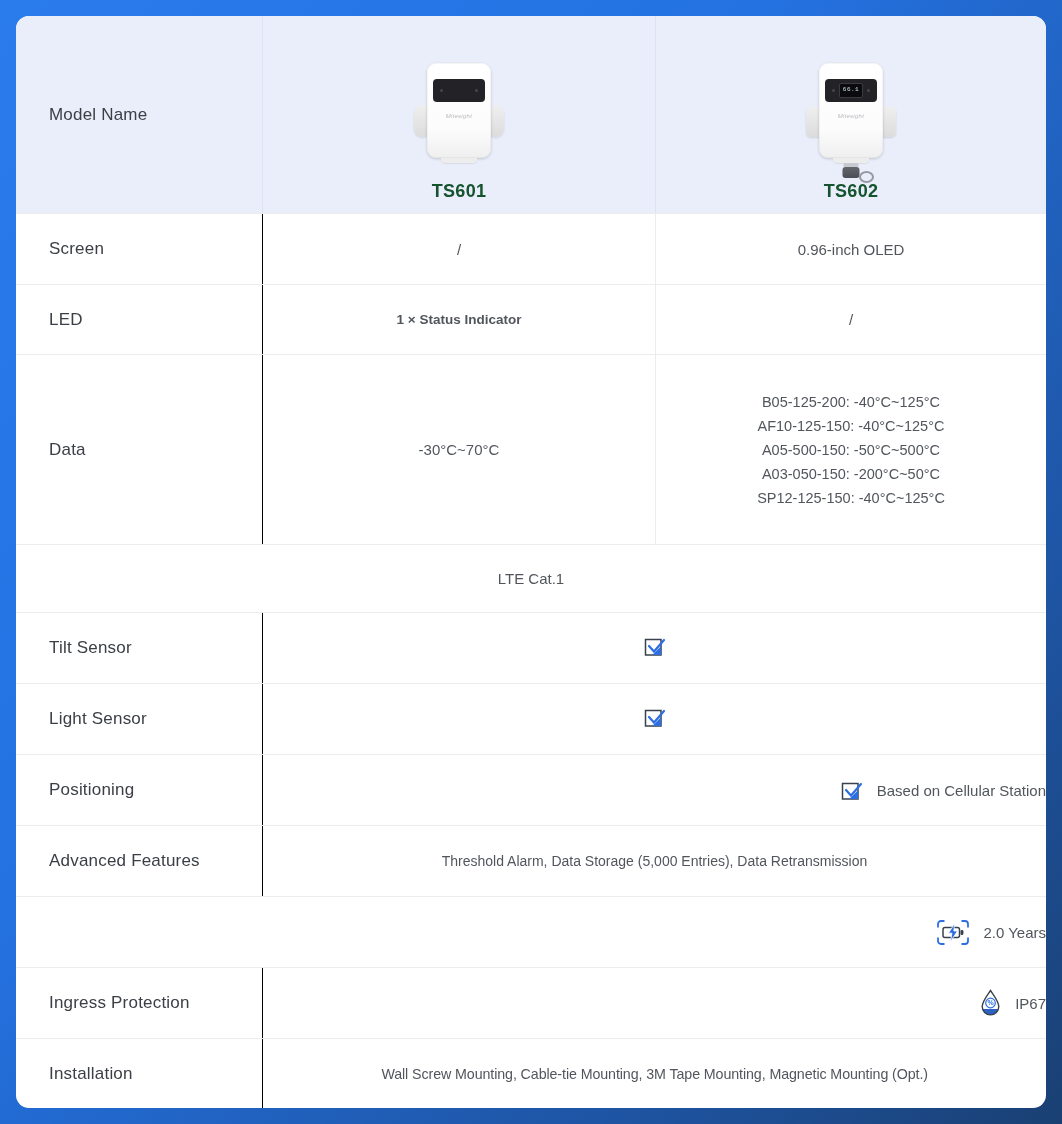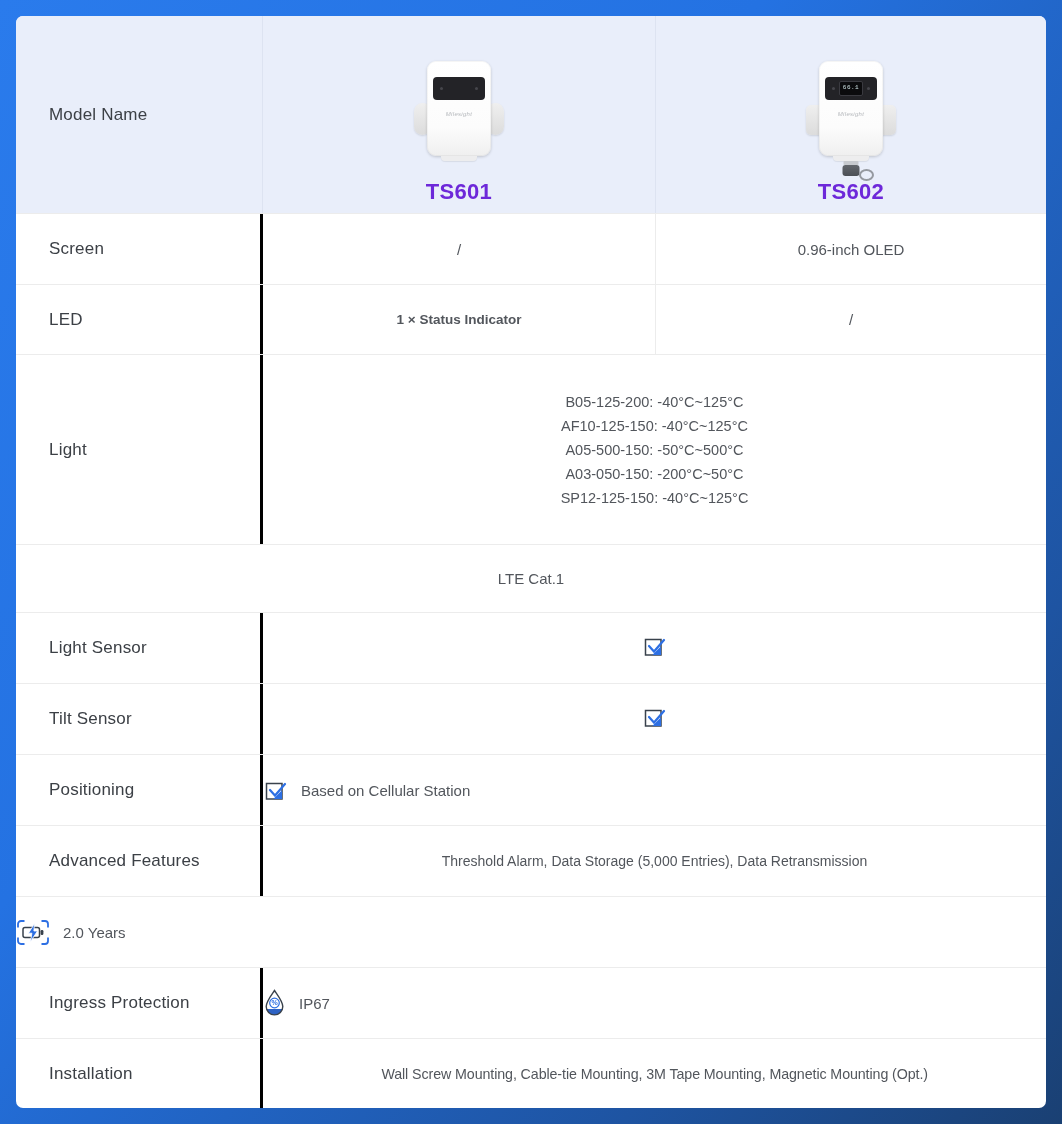--- a/index.html
+++ b/index.html
@@ -8,53 +8,53 @@
     font-family:"Liberation Sans","DejaVu Sans",sans-serif;
     -webkit-font-smoothing:antialiased;
   }
   .frame{
     position:relative;width:1062px;height:1124px;
     background:linear-gradient(130deg,#2a7bec 0%,#2472e2 38%,#1e54a2 78%,#1a4073 100%);
     overflow:hidden;
   }
   .card{
     position:absolute;left:16px;top:16px;width:1030px;height:1092px;
-    background:#ffffff;border-radius:7px;overflow:hidden;
+    background:#ffffff;border-radius:13px;overflow:hidden;
     display:flex;flex-direction:column;
   }
   .row{display:flex;box-sizing:border-box;flex:0 0 auto;}
   .row + .row{border-top:1px solid #ececec;}
   .header-row{height:197px;background:#e9eefa;}
   .label-cell{
     width:247px;box-sizing:border-box;padding-left:33px;
-    display:flex;align-items:center;border-right:3px solid #000000;
+    display:flex;align-items:center;border-right:1px solid #000000;
     font-size:17px;color:#3c4046;letter-spacing:.2px;
   }
   .header-row .label-cell{border-right:1px solid #dde3f1;}
   .value-cell{
     display:flex;align-items:center;justify-content:center;text-align:center;
     color:#52565c;font-size:15px;box-sizing:border-box;
   }
   .v2{width:393px;border-right:1px solid #ececec;}
   .header-row .v2{border-right:1px solid #dde3f1;}
   .v3{flex:1;}
   .merged{flex:1;}
   .small-text{font-size:13.5px;font-weight:bold;}
   .range-list{line-height:24px;font-size:14.5px;}
   .adv-text{font-size:14px;}
   .cond{display:inline-block;transform:scaleX(.95);transform-origin:center;letter-spacing:-.1px;}
-  .icon-line{display:flex;align-items:center;justify-content:flex-start;gap:13px;}
+  .icon-line{display:flex;align-items:center;justify-content:flex-end;gap:13px;}
   .icon-line svg{display:block;}
 
   
   .product-cell{
     display:flex;flex-direction:column;align-items:center;
     padding-top:36px;box-sizing:border-box;
   }
-  .product-name{margin-top:18px;font-size:22px;font-weight:700;color:#6d28d9;letter-spacing:.3px;}
+  .product-name{margin-top:18px;font-size:18px;font-weight:700;color:#14532d;letter-spacing:.3px;}
 
   
   .device-wrap{position:relative;width:90px;height:100px;}
   .ear{position:absolute;top:42px;width:17px;height:32px;background:linear-gradient(#efefef,#dcdcdc);
        border-radius:9px;box-shadow:0 1px 2px rgba(0,0,0,.12);}
   .ear-l{left:0;}.ear-r{right:0;}
   .ts602 .ear{border-radius:5px;top:44px;height:30px;}
   .dev-body{position:absolute;left:13px;top:0;width:64px;height:95px;
     background:linear-gradient(180deg,#ffffff 0%,#fcfcfc 70%,#efefef 100%);
     border-radius:9px;box-shadow:0 1px 3px rgba(0,0,0,.18), inset 0 0 0 1px rgba(0,0,0,.04);}
@@ -127,51 +127,52 @@
       <div class="value-cell v3">0.96-inch OLED</div>
     </div>
 
     <div class="row" style="height:70px">
       <div class="label-cell">LED</div>
       <div class="value-cell v2 small-text">1 × Status Indicator</div>
       <div class="value-cell v3">/</div>
     </div>
 
     <div class="row" style="height:190px">
-      <div class="label-cell">Light</div>
+      <div class="label-cell">Data</div>
+      <div class="value-cell v2">-30°C~70°C</div>
       <div class="value-cell v3">
         <div class="range-list">
           <div>B05-125-200: -40°C~125°C</div>
           <div>AF10-125-150: -40°C~125°C</div>
           <div>A05-500-150: -50°C~500°C</div>
           <div>A03-050-150: -200°C~50°C</div>
           <div>SP12-125-150: -40°C~125°C</div>
         </div>
       </div>
     </div>
 
     <div class="row" style="height:68px">
       <div class="value-cell merged">LTE Cat.1</div>
     </div>
 
     <div class="row" style="height:71px">
-      <div class="label-cell">Light Sensor</div>
+      <div class="label-cell">Tilt Sensor</div>
       <div class="value-cell merged">
         <span>
           <svg width="25" height="25" viewBox="0 0 25 25">
             <rect x="3.5" y="5.5" width="15.5" height="15.5" fill="none" stroke="#39424c" stroke-width="1.5"></rect>
             <path d="M19 12.2 V21 H10.3 Z" fill="#2d6fe3"></path>
             <path d="M7 12 L12 17.5 L22 6" fill="none" stroke="#2d6fe3" stroke-width="2.2" stroke-linecap="round"></path>
           </svg>
         </span>
       </div>
     </div>
 
     <div class="row" style="height:71px">
-      <div class="label-cell">Tilt Sensor</div>
+      <div class="label-cell">Light Sensor</div>
       <div class="value-cell merged">
         <span>
           <svg width="25" height="25" viewBox="0 0 25 25">
             <rect x="3.5" y="5.5" width="15.5" height="15.5" fill="none" stroke="#39424c" stroke-width="1.5"></rect>
             <path d="M19 12.2 V21 H10.3 Z" fill="#2d6fe3"></path>
             <path d="M7 12 L12 17.5 L22 6" fill="none" stroke="#2d6fe3" stroke-width="2.2" stroke-linecap="round"></path>
           </svg>
         </span>
       </div>
     </div>

